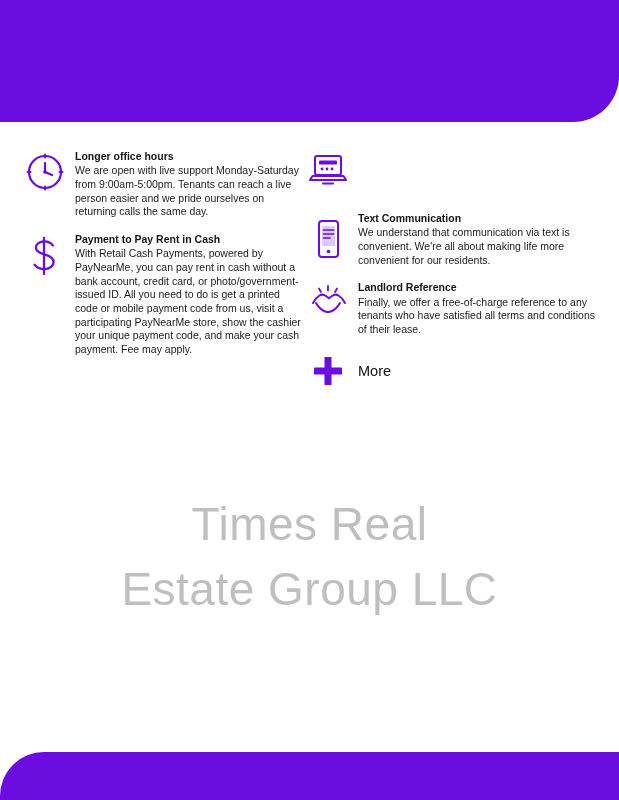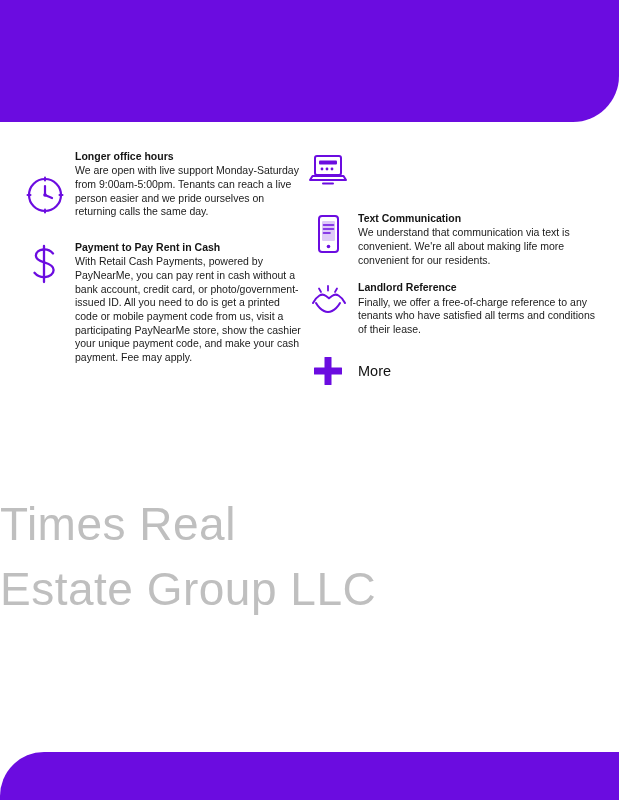--- a/index.html
+++ b/index.html
@@ -40,21 +40,21 @@
     height: 48px;
     background: #6b0ce0;
     border-top-left-radius: 44px;
   }
   
   .watermark {
     position: absolute;
     left: 0;
     top: 492px;
     width: 619px;
-    text-align: left;
+    text-align: center;
     color: #bfbfbf;
     font-size: 46px;
     line-height: 1.42;
     letter-spacing: 0.5px;
     font-weight: 400;
     pointer-events: none;
     white-space: pre-line;
   }
   
   .columns {
@@ -104,23 +104,23 @@
     margin: 0 0 1px 0;
   }
   .feature-text {
     font-size: 10.5px;
     color: #1a1a1a;
     line-height: 1.30;
     margin: 0;
   }
   
   .f-cash { margin-bottom: 10px; }
-  .f-hours { margin-bottom: 20px; align-items: flex-end; }
+  .f-hours { margin-bottom: 12px; }
   .f-eft { margin-bottom: 14px; }
-  .f-text { margin-bottom: 12px; }
+  .f-text { margin-bottom: 12px; align-items: center; }
   .f-landlord { margin-bottom: 8px; }
 
   
   .more-row {
     display: flex;
     align-items: center;
     margin-top: 14px;
     margin-left: 0;
   }
   .plus-icon {

